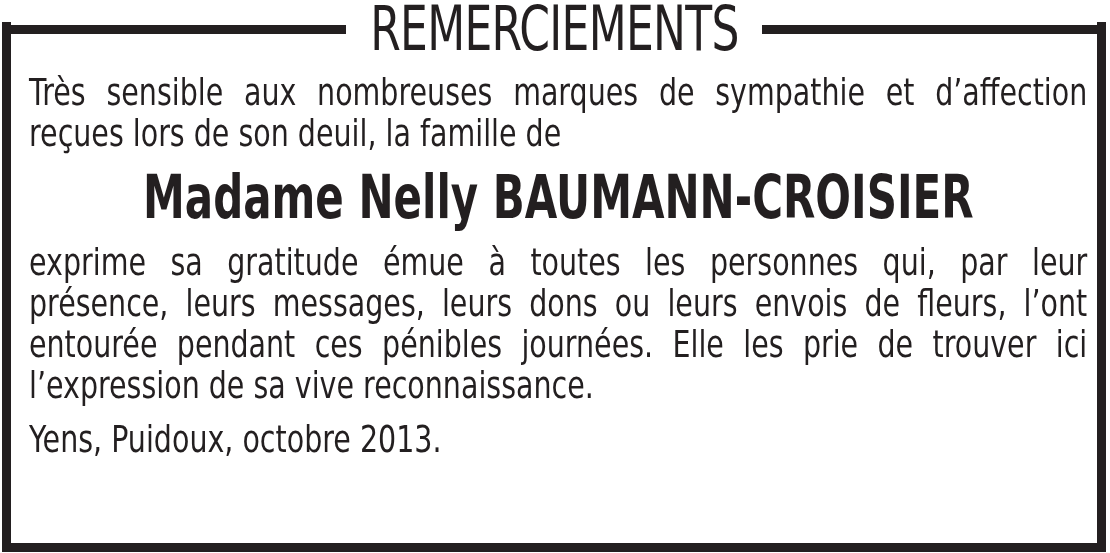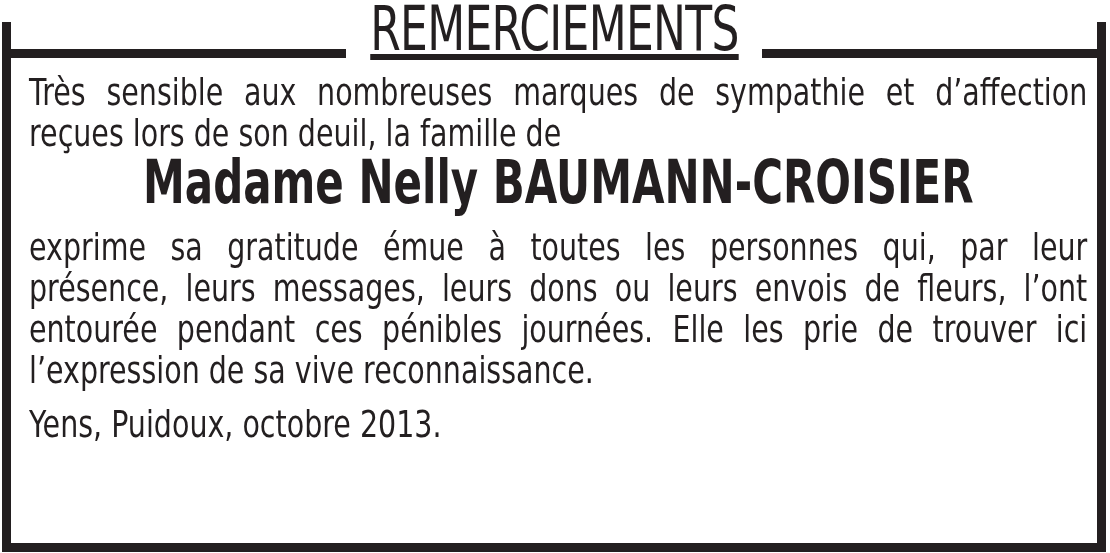--- a/index.html
+++ b/index.html
@@ -29,22 +29,21 @@
   }
 
   
   .title-row {
     position: absolute;
     left: -9px;
     right: -9px;
     top: -22px;
     height: 58px;
     display: flex;
-    align-items: flex-end;
-    text-decoration: underline;
+    align-items: center;
   }
   .rule {
     flex: 1;
     height: 9px;
     background: var(--ink, #231f20);
   }
   .title-box {
     width: 404px;
     display: flex;
     justify-content: center;
@@ -88,20 +87,21 @@
   }
   .para2 {
     margin-top: 17px;
   }
   .closing-line {
     margin-top: 13px;
   }
 
   
   .name-block {
+    margin-top: 15px;
   }
   .center-line {
     display: flex;
     justify-content: center;
     overflow: visible;
   }
   .name-main {
     white-space: nowrap;
     font-size: 60px;
     line-height: 56px;

